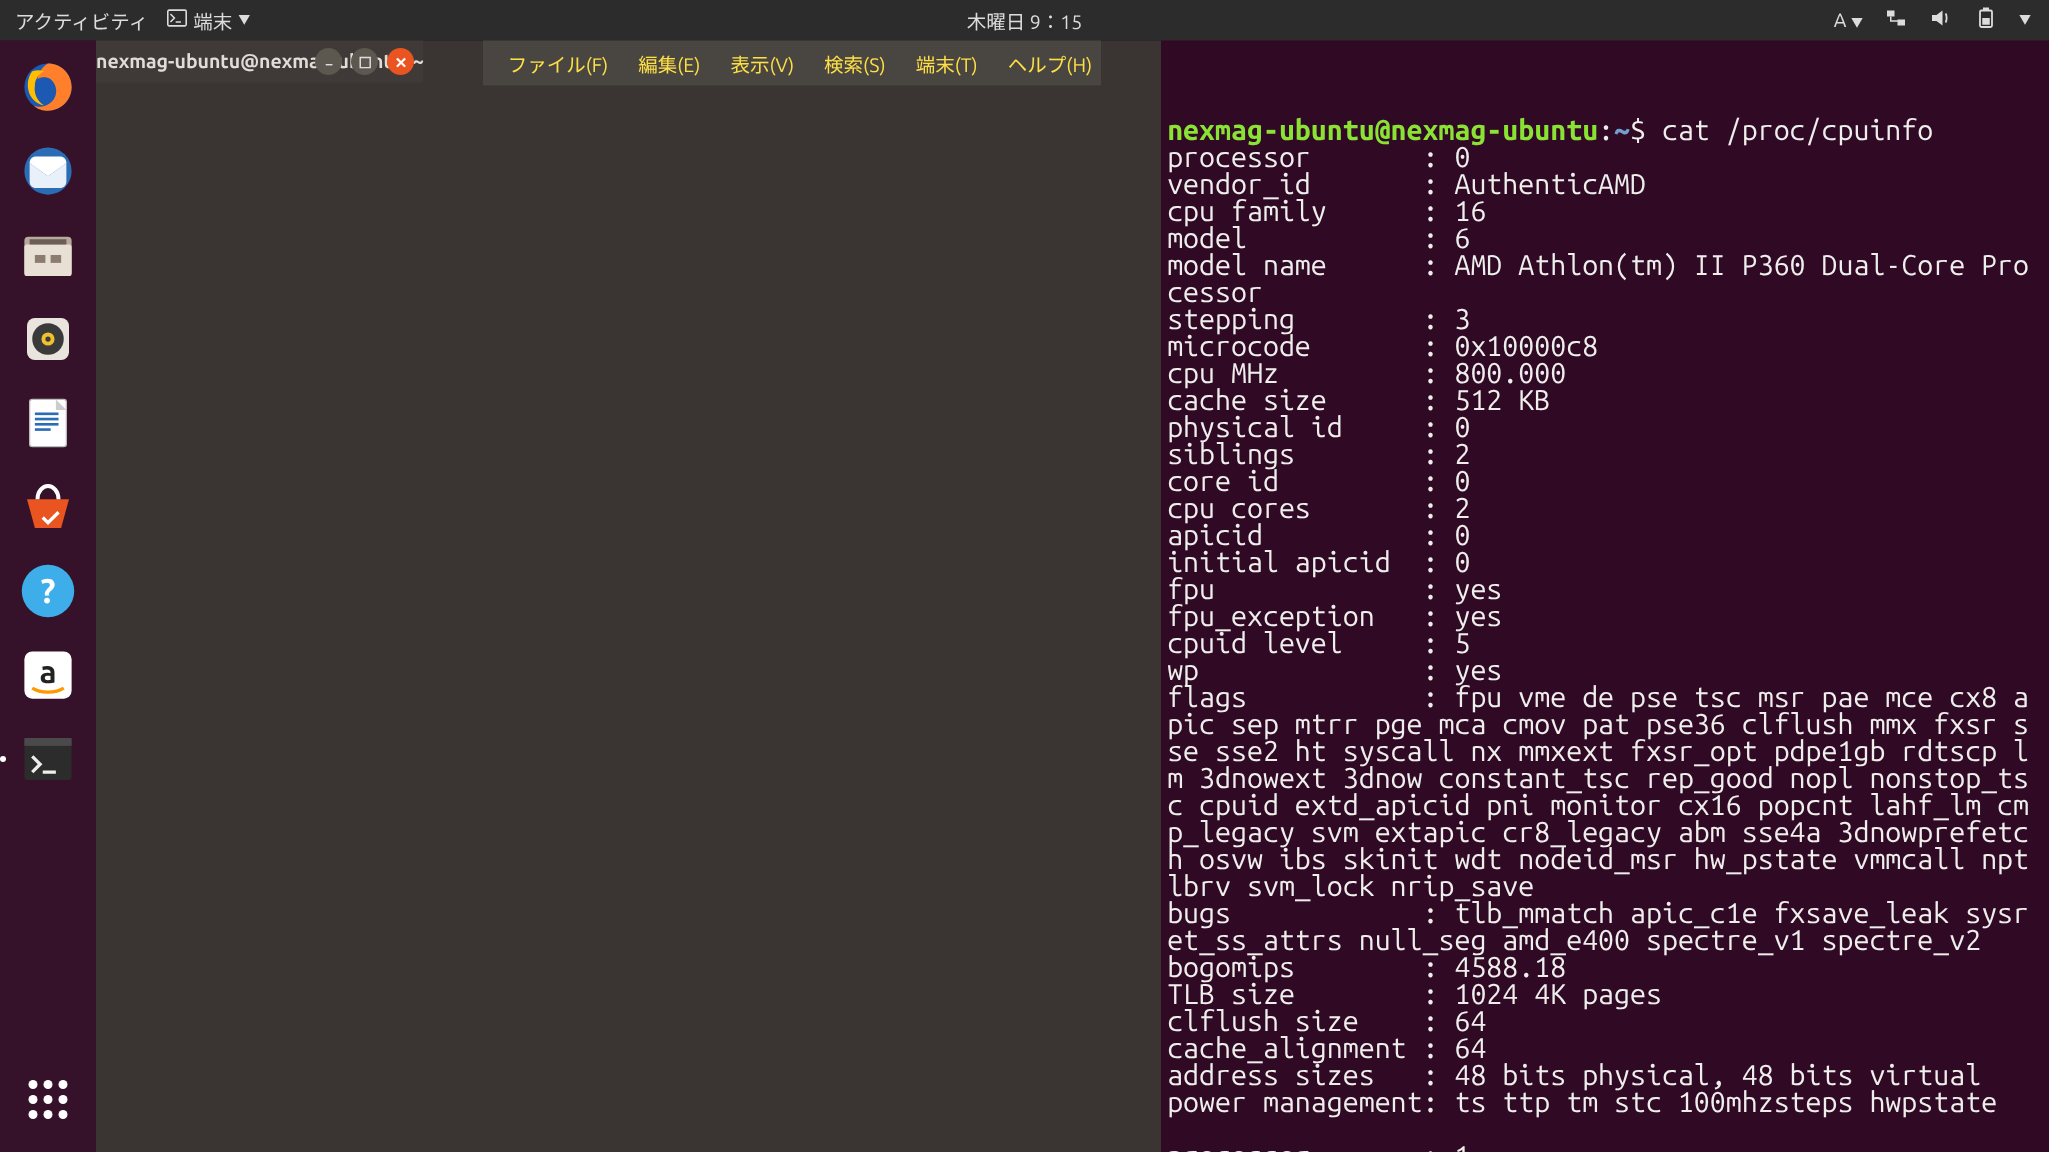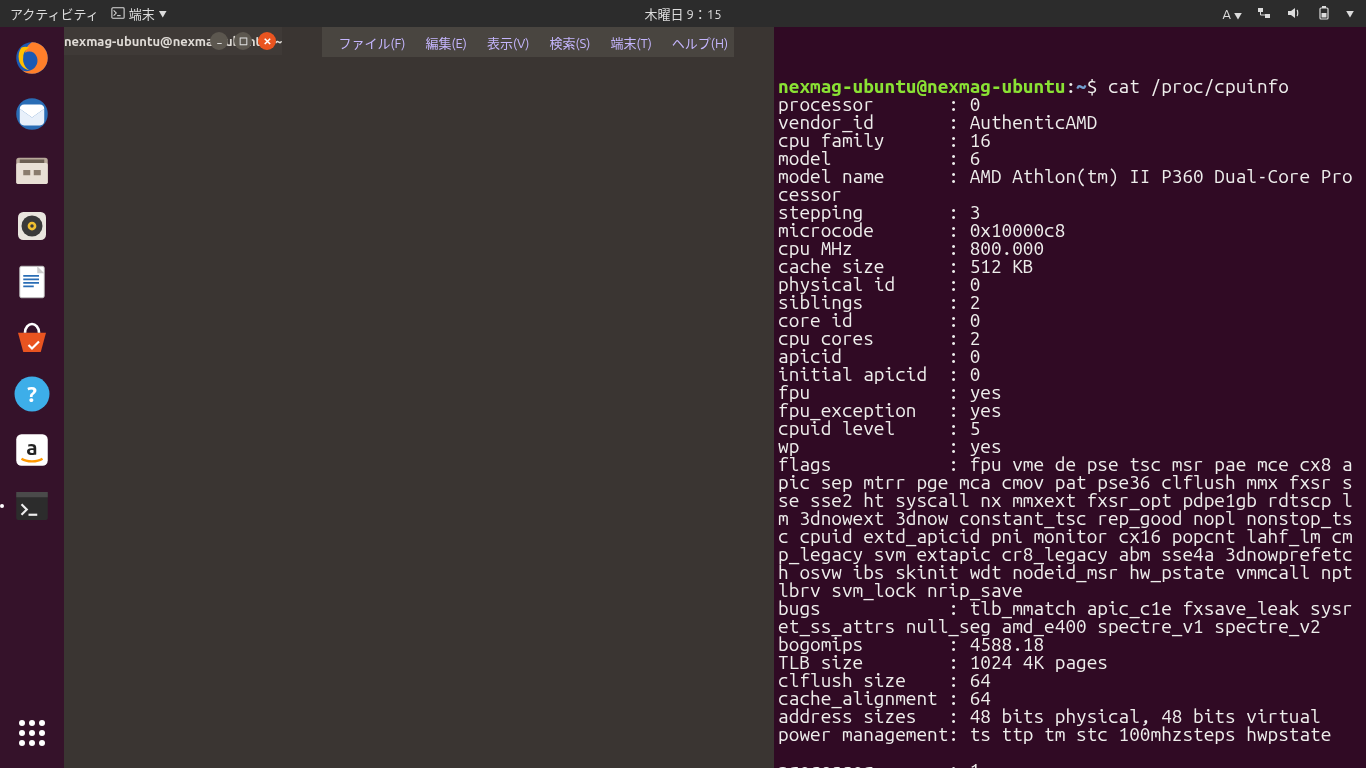--- a/index.html
+++ b/index.html
@@ -21,21 +21,21 @@
 .apps-grid span { background: #fff; border-radius: 50%; }
 
 .window { position: absolute; left: 64px; top: 27px; right: 0; bottom: 0; background: #3a3532; display: flex; flex-direction: row; gap: 40px; }
 .titlebar { height: 28px; background: #3f3a37; color: #e0dcd7; display: flex; align-items: center; justify-content: center; font-size: 13px; font-weight: bold; position: relative; }
 .window-controls { position: absolute; right: 6px; display: flex; gap: 6px; }
 .win-btn { width: 18px; height: 18px; border-radius: 50%; display: flex; align-items: center; justify-content: center; font-size: 10px; cursor: pointer; }
 .win-min { background: #5c574f; color: #ddd; }
 .win-max { background: #5c574f; color: #ddd; }
 .win-close { background: #e95420; color: #fff; }
 
-.menubar { height: 30px; background: #494540; color: #c4b5fd; display: flex; align-items: center; gap: 8px; padding-left: 10px; font-size: 13px; }
+.menubar { height: 30px; background: #494540; color: #fde047; display: flex; align-items: center; gap: 8px; padding-left: 10px; font-size: 13px; }
 .menu-item { padding: 2px 6px; cursor: pointer; }
 
 .terminal { flex: 1; background: #300a24; padding: 50px 4px 4px 4px; font-family: "Ubuntu Mono", "DejaVu Sans Mono", monospace; font-size: 19px; line-height: 18px; color: #eeeeec; overflow: hidden; white-space: pre-wrap; word-break: break-all; }
 .prompt-user { color: #8ae234; font-weight: bold; }
 .prompt-sep { color: #eeeeec; }
 .prompt-path { color: #729fcf; font-weight: bold; }
 .cmd { color: #eeeeec; }
 </style>
 </head>
 <body>

